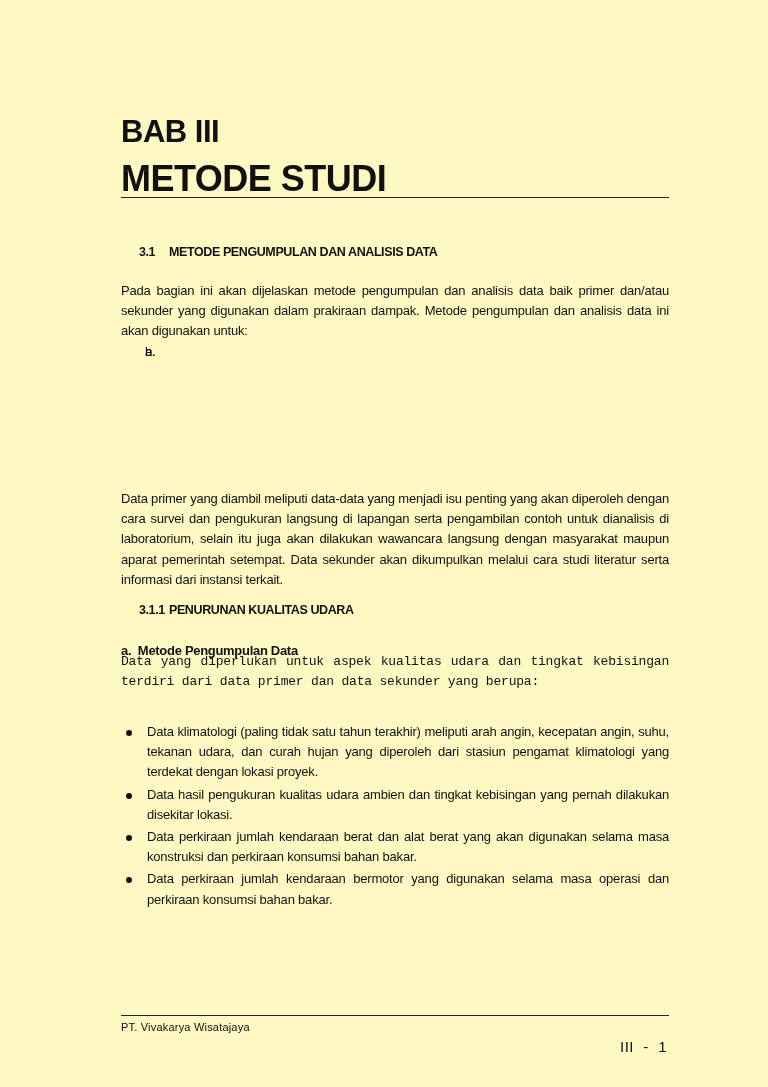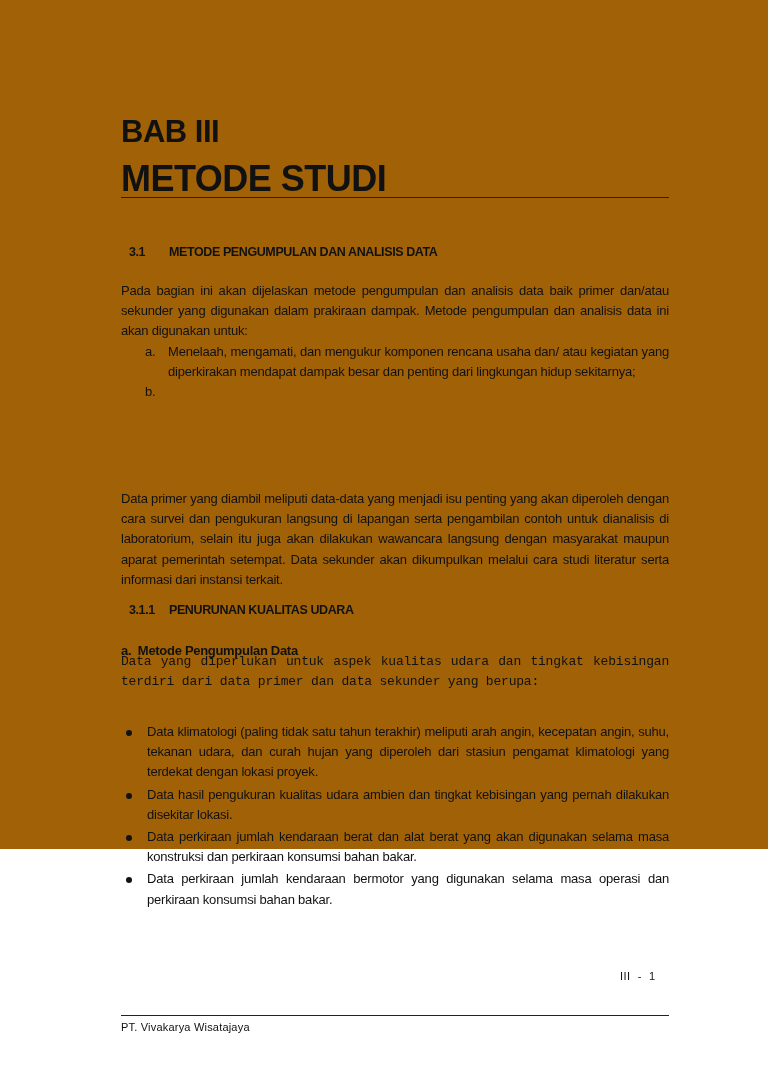--- a/index.html
+++ b/index.html
@@ -1,37 +1,37 @@
 <!DOCTYPE html>
 <html><head>
 <meta charset="utf-8">
 <style>
   html, body { margin: 0; padding: 0; background: #ffffff; }
   body { width: 768px; height: 1087px; position: relative; overflow: hidden;
          font-family: "Liberation Sans", "DejaVu Sans", sans-serif; color: #111; }
-  .page { position: absolute; left: 0; top: 0; width: 768px; height: 849px; background: #a16207; }
+  .page { position: absolute; left: 0; top: 0; width: 768px; height: 1087px; background: #fef9c3; }
   .abs { position: absolute; }
   .chapter { left: 121px; top: 112px; font-size: 31px; font-weight: bold; letter-spacing: -0.5px; line-height: 40px; }
   .chapter-title { left: 121px; top: 161px; font-size: 36px; font-weight: bold; letter-spacing: -0.5px; line-height: 36px; }
   .rule-top { left: 121px; top: 197px; width: 548px; height: 1px; background: #222; }
   .h2 { font-size: 12.5px; font-weight: bold; letter-spacing: -0.4px; }
-  .h2 .num { position: absolute; left: 8px; }
+  .h2 .num { position: absolute; left: 18px; }
   .h2 .txt { position: absolute; left: 48px; white-space: nowrap; }
   .para { left: 121px; width: 548px; font-size: 13px; line-height: 20.2px; text-align: justify; letter-spacing: -0.2px; }
   .para p { margin: 0; }
   .alist { left: 121px; width: 548px; font-size: 13px; line-height: 20.2px; letter-spacing: -0.2px; }
   .alist .item { position: relative; padding-left: 47px; text-align: justify; }
   .alist .marker { position: absolute; left: 24px; top: 0; }
   .blist { left: 121px; width: 548px; font-size: 13px; line-height: 20.2px; letter-spacing: -0.2px; }
   .blist .item { position: relative; padding-left: 26px; text-align: justify; margin-bottom: 2px; }
   .blist .bullet { position: absolute; left: 5px; top: 8px; width: 6px; height: 6px; border-radius: 50%; background: #111; }
   .h3 { left: 121px; font-size: 13px; font-weight: bold; letter-spacing: -0.3px; }
   .rule-foot { left: 121px; top: 1015px; width: 548px; height: 1px; background: #222; }
   .foot-left { left: 121px; top: 1021px; font-size: 11px; letter-spacing: 0.2px; text-align: right; }
-  .foot-right { left: 620px; top: 970px; font-size: 11px; letter-spacing: 0.5px; }
+  .foot-right { left: 620px; top: 1038px; font-size: 15px; letter-spacing: 0.5px; }
 </style>
 </head>
 <body>
 
 <div class="page">
 
   <div class="abs chapter">BAB III</div>
   <div class="abs chapter-title">METODE STUDI</div>
   <div class="abs rule-top"></div>
 
@@ -40,21 +40,20 @@
     <span class="txt">METODE PENGUMPULAN DAN ANALISIS DATA</span>
   </div>
 
   <div class="abs para" style="top:281px;">
     <p>Pada bagian ini akan dijelaskan metode pengumpulan dan analisis data baik primer dan/atau sekunder yang digunakan dalam prakiraan dampak. Metode pengumpulan dan analisis data ini akan digunakan untuk:</p>
   </div>
 
   <div class="abs alist" style="top:342px;">
     <div class="item">
       <span class="marker">a.</span>
-      <span>Menelaah, mengamati, dan mengukur komponen rencana usaha dan/ atau kegiatan yang diperkirakan mendapat dampak besar dan penting dari lingkungan hidup sekitarnya;</span>
     </div>
     <div class="item">
       <span class="marker">b.</span>
     </div>
   </div>
 
   <div class="abs para" style="top:461px;margin-top:28px;">
     <p>Data primer yang diambil meliputi data-data yang menjadi isu penting yang akan diperoleh dengan cara survei dan pengukuran langsung di lapangan serta pengambilan contoh untuk dianalisis di laboratorium, selain itu juga akan dilakukan wawancara langsung dengan masyarakat maupun aparat pemerintah setempat. Data sekunder akan dikumpulkan melalui cara studi literatur serta informasi dari instansi terkait.</p>
   </div>
 

